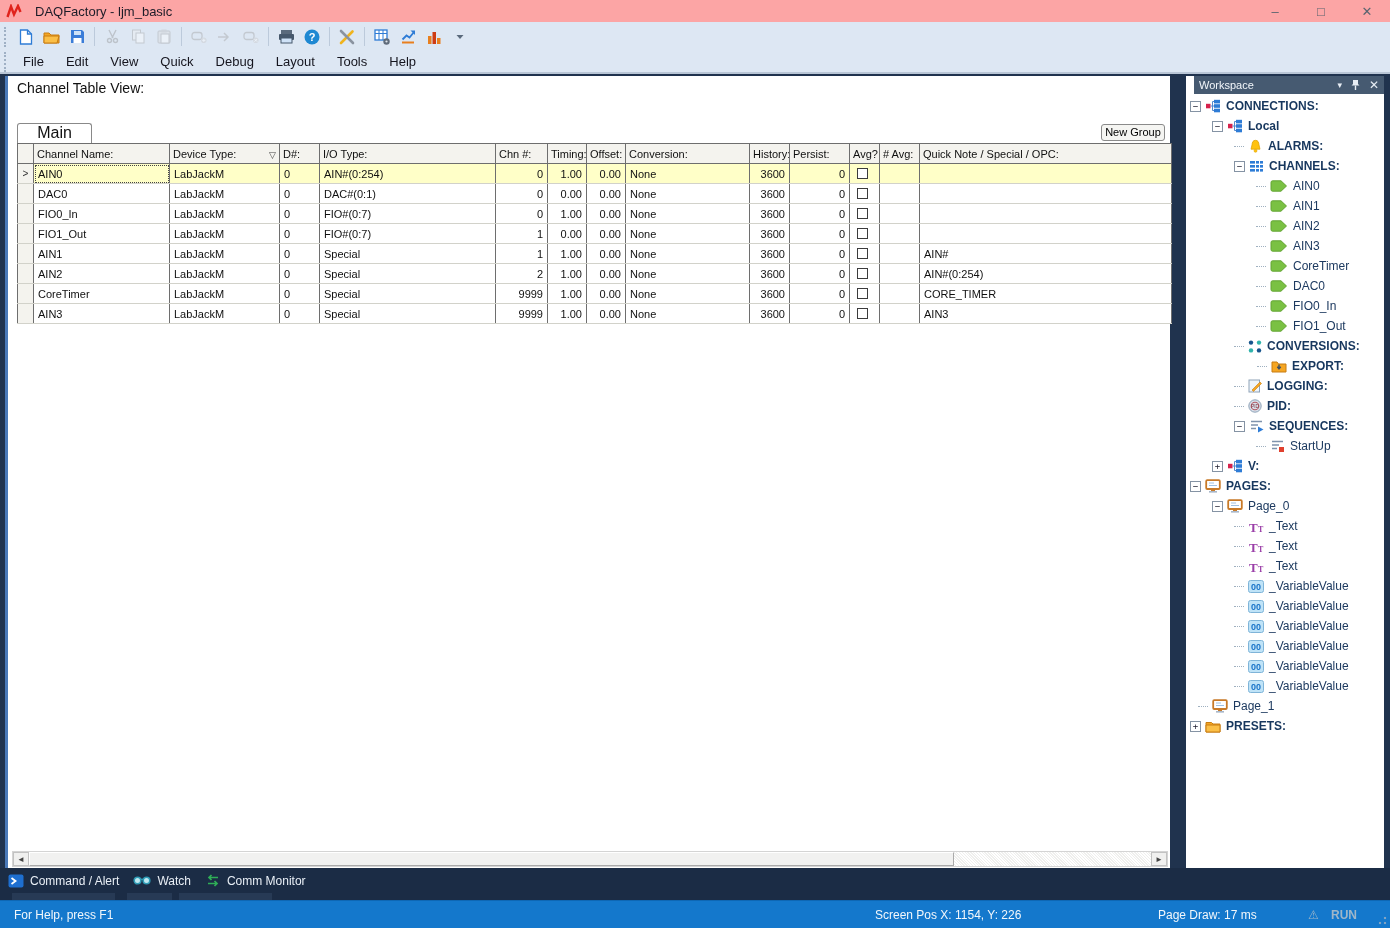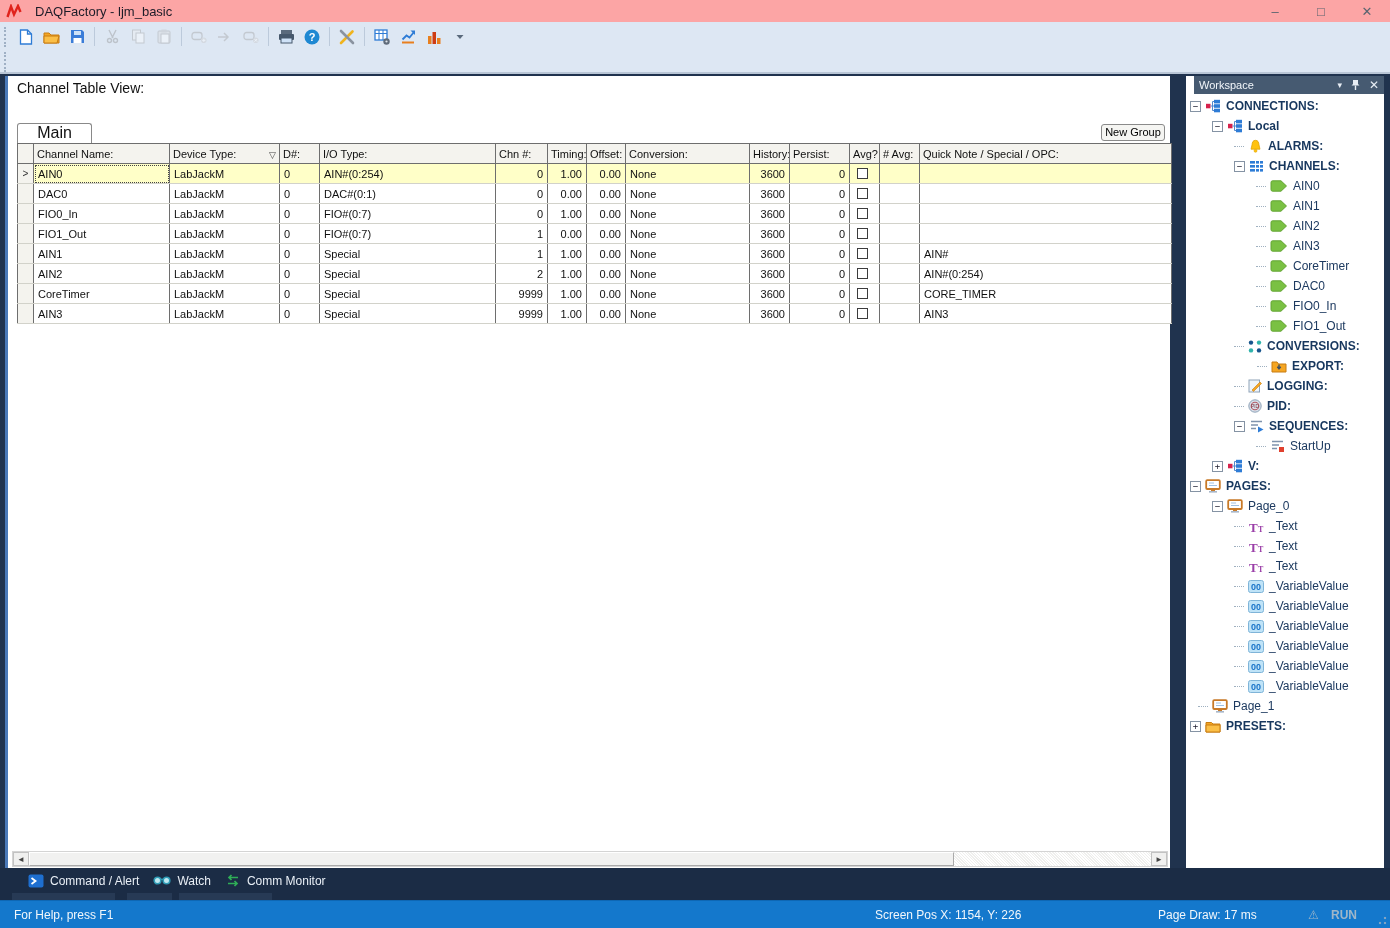--- a/index.html
+++ b/index.html
@@ -74,21 +74,21 @@
   .trow { height:20px; display:flex; align-items:center; white-space:nowrap; }
   .exp { width:11px; height:11px; border:1px solid #8593a4; background:#fff; font-size:9px; line-height:9px;
          text-align:center; color:#223; margin-right:4px; flex:none; font-family:"DejaVu Sans Mono",monospace; }
   .dash { width:10px; height:0; border-top:1px dotted #9fb0c0; margin-right:4px; flex:none; }
   .ticon { margin-right:5px; flex:none; display:flex; align-items:center; }
   .tlabel { color:#1d3a60; }
   .tlabel.bold { font-weight:bold; color:#17375e; }
 
   
   .tabbar { position:absolute; left:0; top:868px; width:1390px; height:32px; background:#1b2c45; }
-  .tabs { display:flex; align-items:center; height:25px; padding-left:28px; }
+  .tabs { display:flex; align-items:center; height:25px; padding-left:8px; }
   .btab { display:flex; align-items:center; gap:6px; color:#e9eff6; font-size:12px; margin-right:14px; }
   .stub { position:absolute; bottom:0; height:7px; background:#273a55; }
 
   
   .status { position:absolute; left:0; top:900px; width:1390px; height:28px; background:#1478cc;
             border-top:1px solid #0e67b4; color:#f2f7fb; font-size:12px; }
   .status span { position:absolute; top:7px; }
   .st-muted { color:#9fb6c9; }
   .grip-dots { position:absolute; right:3px; bottom:3px; width:10px; height:10px;
     background:
@@ -223,20 +223,30 @@
       <span class="tool-btn">
         <svg width="8" height="6" viewBox="0 0 8 6">
           <path d="M0.5 1h7L4 5z" fill="#5a6a7c"></path>
         </svg>
       </span>
     </span>
 </div>
 
 <div class="menubar">
   <span class="grip"></span>
+  <span id="menu-items" style="display:flex;">
+      <span class="menu-item">File</span>
+      <span class="menu-item">Edit</span>
+      <span class="menu-item">View</span>
+      <span class="menu-item">Quick</span>
+      <span class="menu-item">Debug</span>
+      <span class="menu-item">Layout</span>
+      <span class="menu-item">Tools</span>
+      <span class="menu-item">Help</span>
+    </span>
 </div>
 
 <div class="doc">
   <div class="ctv-label">Channel Table View:</div>
   <div class="main-tab">Main</div>
   <div class="newgroup-btn">New Group</div>
 
   <div class="grid-wrap">
     <table class="grid">
       <colgroup>

